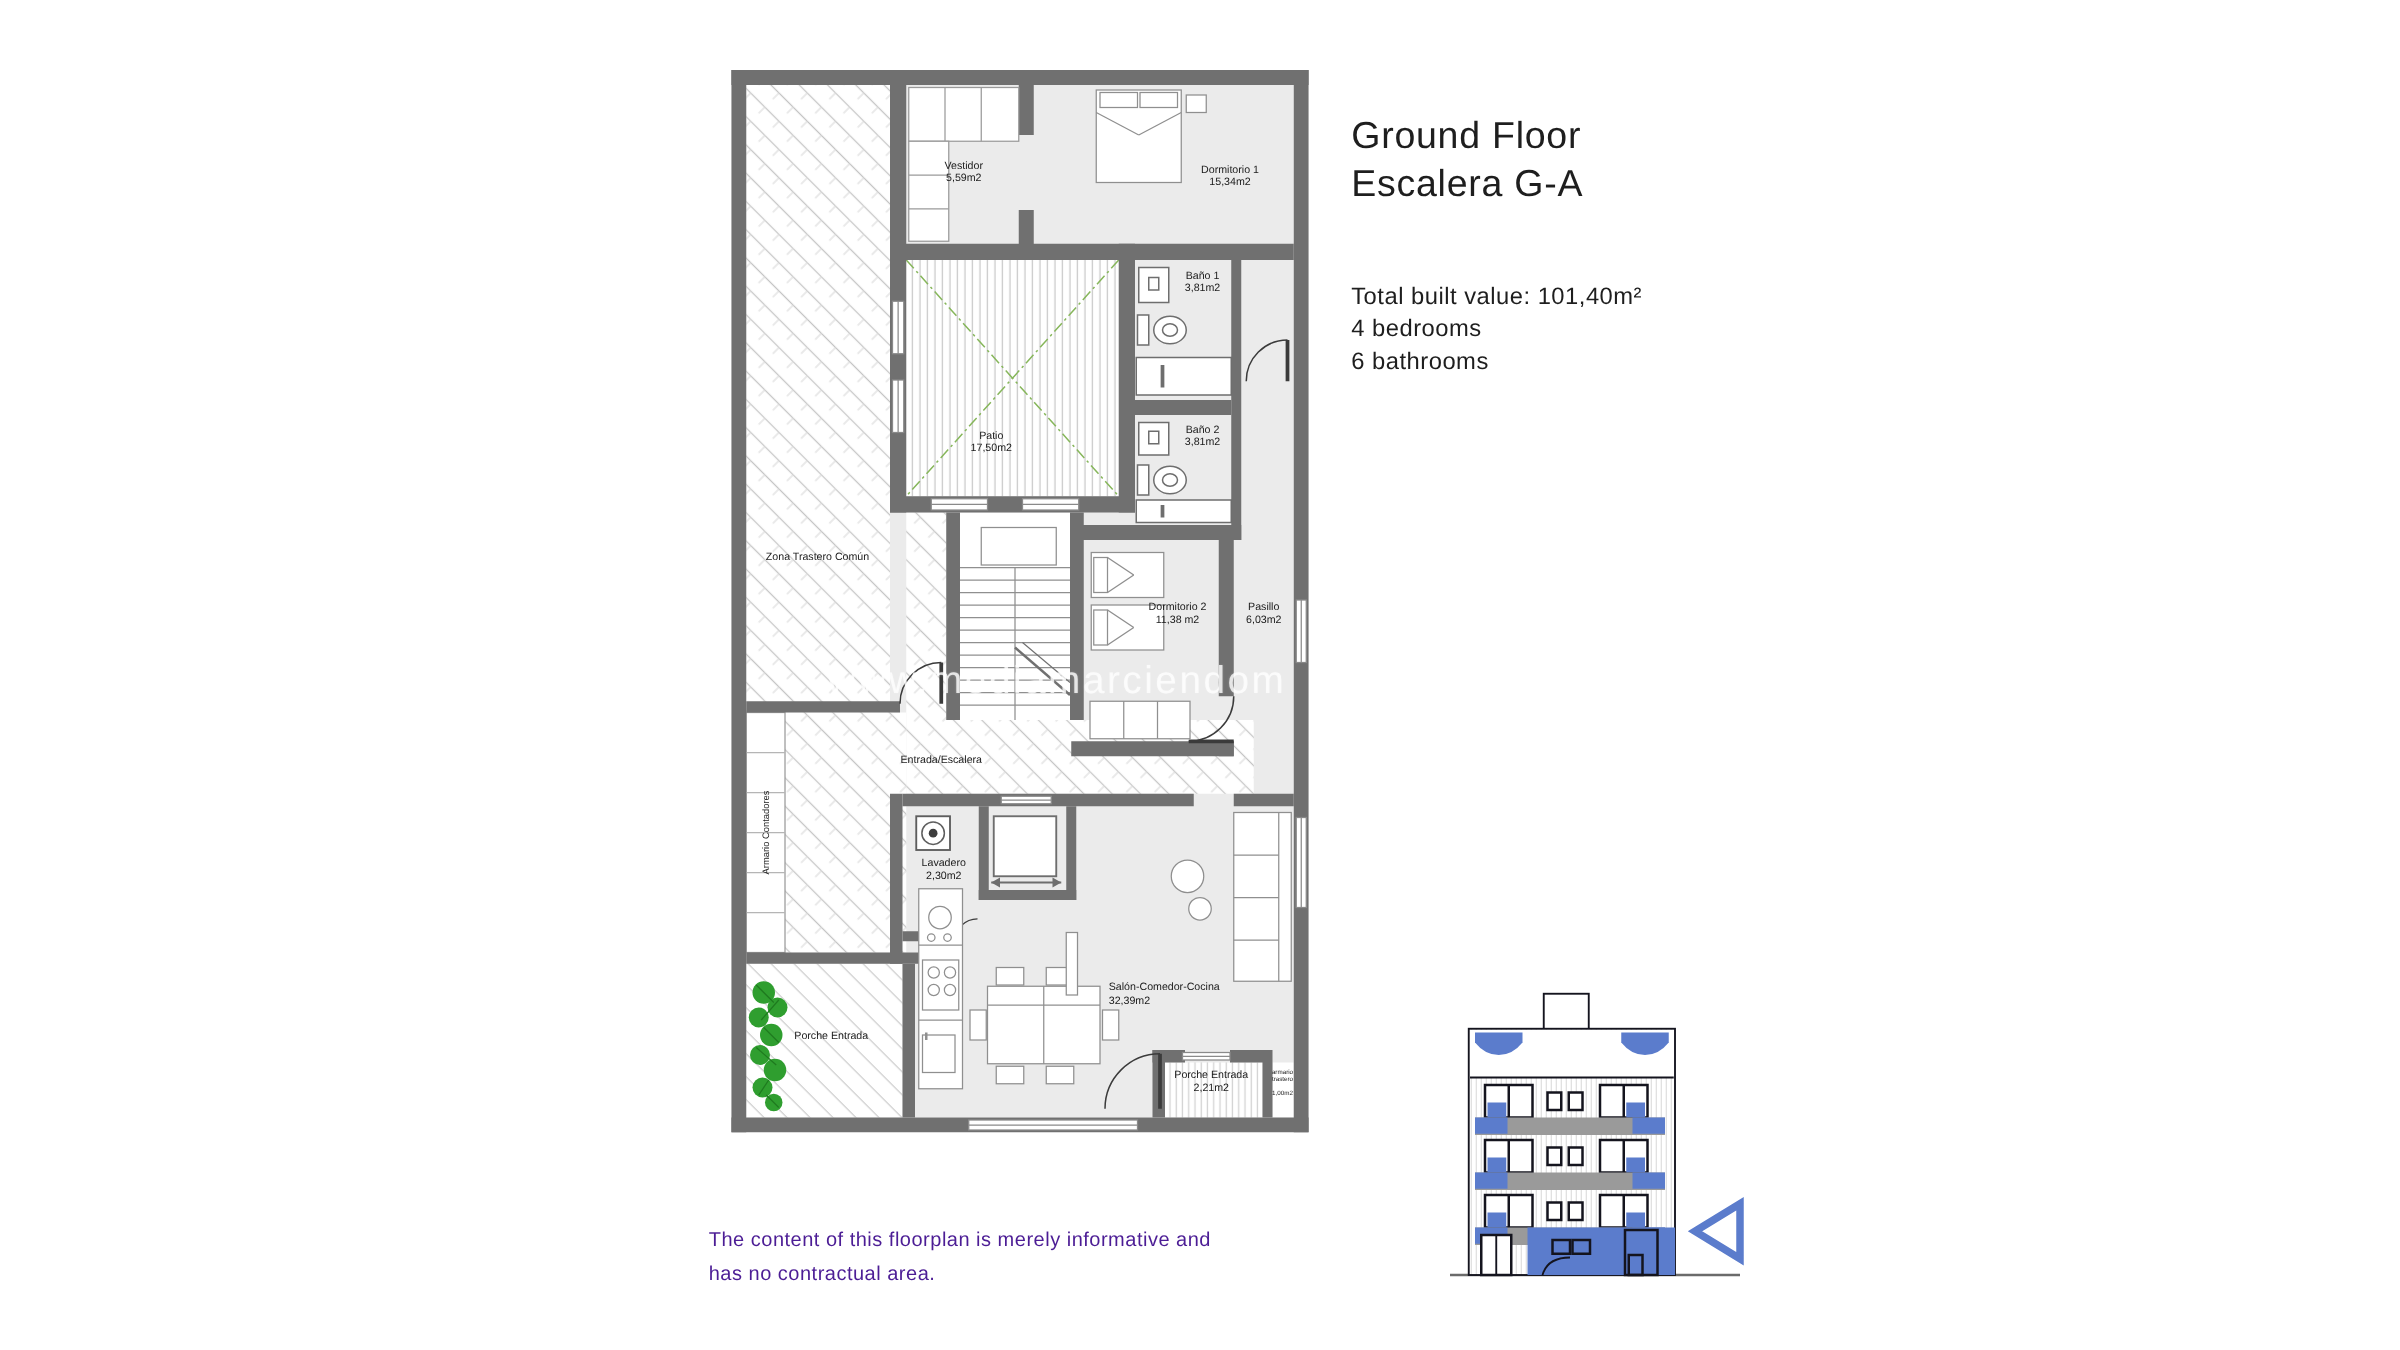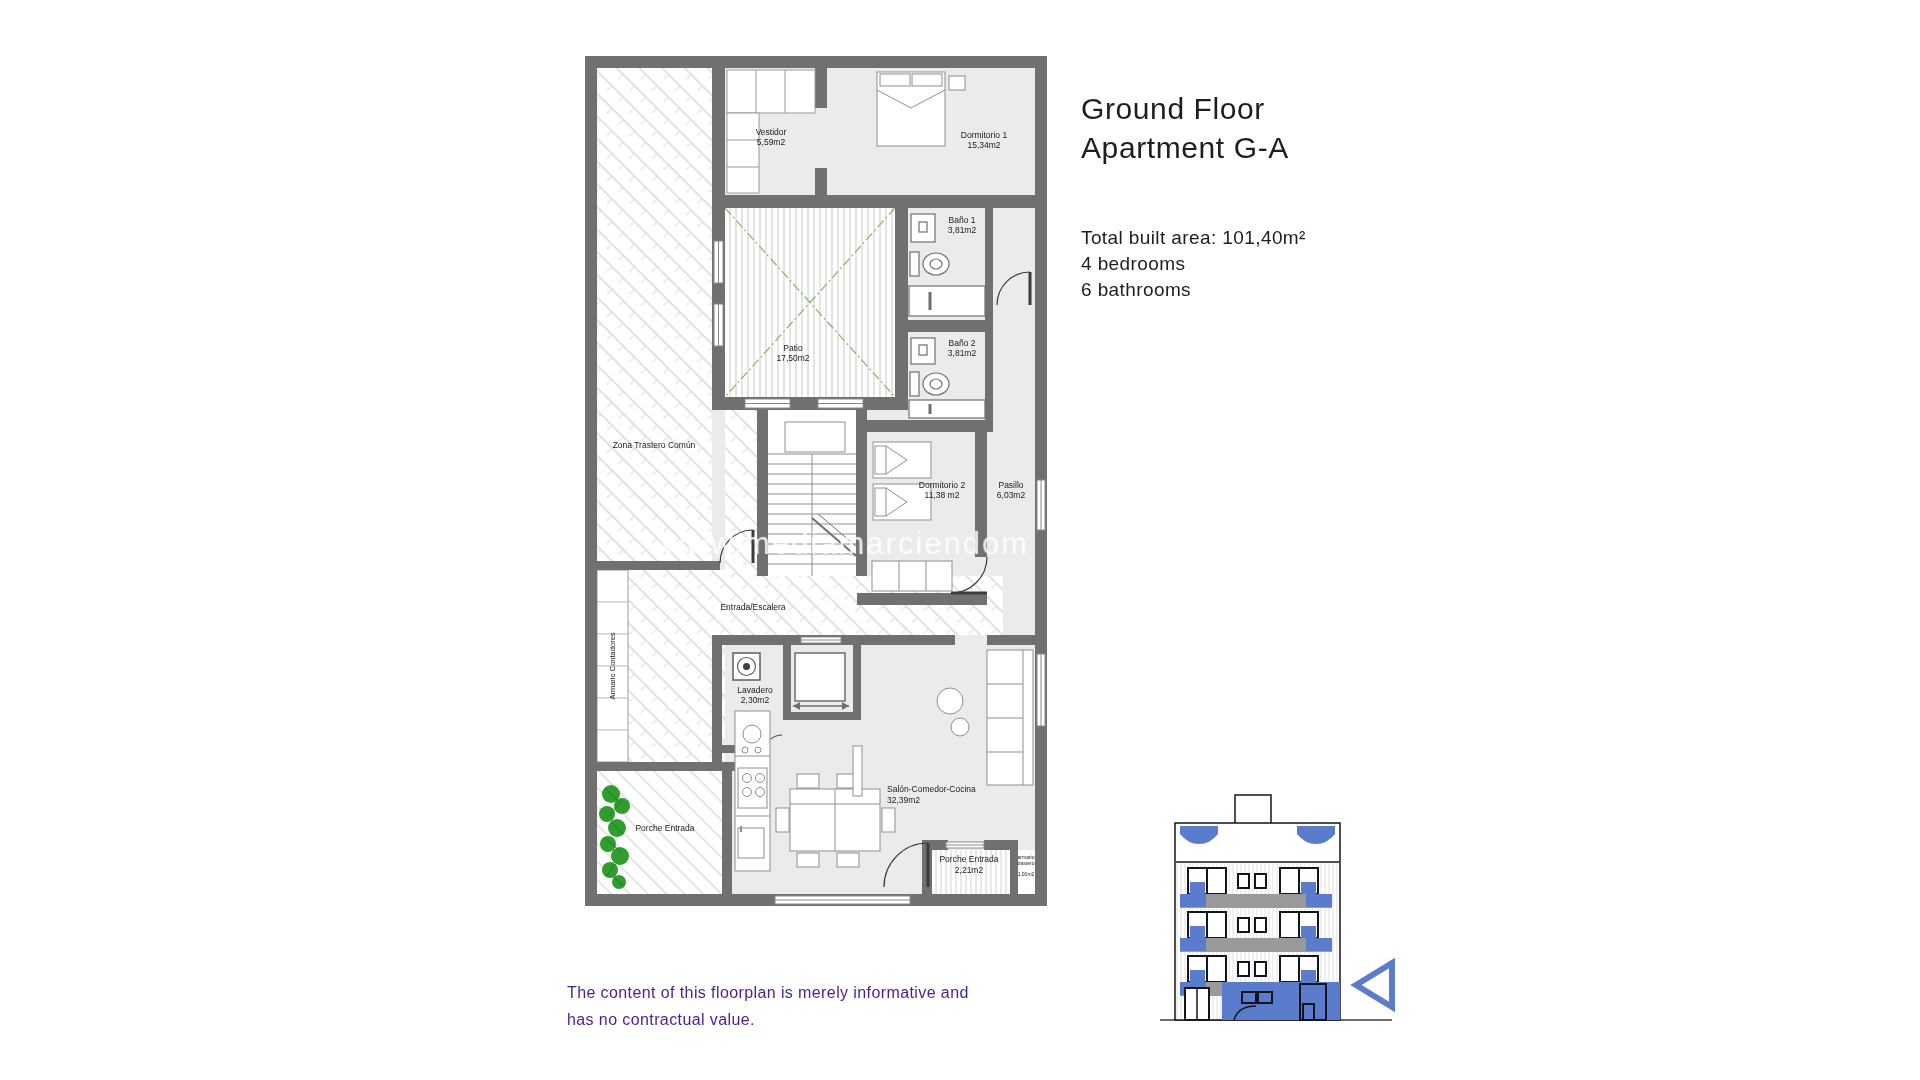--- a/index.html
+++ b/index.html
@@ -341,32 +341,32 @@
           <text class="rlbl-s" x="441" y="820">1,00m2</text>
         </g>
       </g>
     </svg>
   </div>
 
   <div class="abs watermark" style="left:662px;top:526px;">www.mediamarciendom</div>
 
   <div class="abs title" style="left:1081px;top:57px;margin-top:32px;">
     <div>Ground Floor</div>
-    <div>Apartment G-A</div>
+    <div>Escalera G-A</div>
   </div>
 
   <div class="abs details" style="left:1081px;top:225px;">
-    <div>Total built area: 101,40m²</div>
+    <div>Total built value: 101,40m²</div>
     <div>4 bedrooms</div>
     <div>6 bathrooms</div>
   </div>
 
   <div class="abs disclaimer" style="left:567px;top:979px;">
     <div>The content of this floorplan is merely informative and</div>
-    <div>has no contractual value.</div>
+    <div>has no contractual area.</div>
   </div>
 
   <div class="abs" style="left:1160px;top:790px;width:245px;height:245px;">
     <svg width="245" height="245" viewBox="0 0 245 245">
       <defs>
         <pattern id="facade" width="4" height="4" patternUnits="userSpaceOnUse">
           <rect width="4" height="4" fill="#ffffff"></rect>
           <line x1="1" y1="0" x2="1" y2="4" stroke="#d8d8d8" stroke-width="0.8"></line>
         </pattern>
       </defs>

